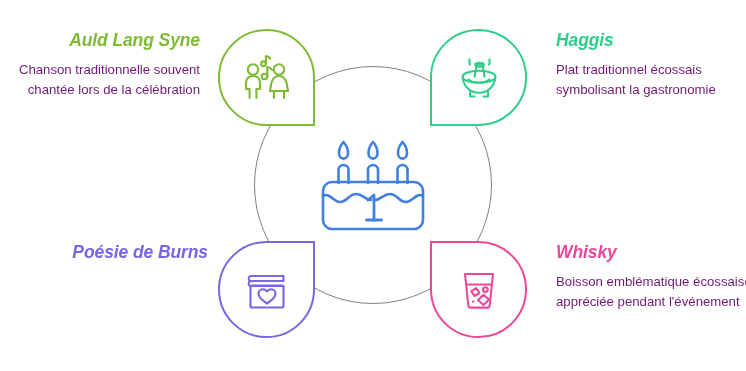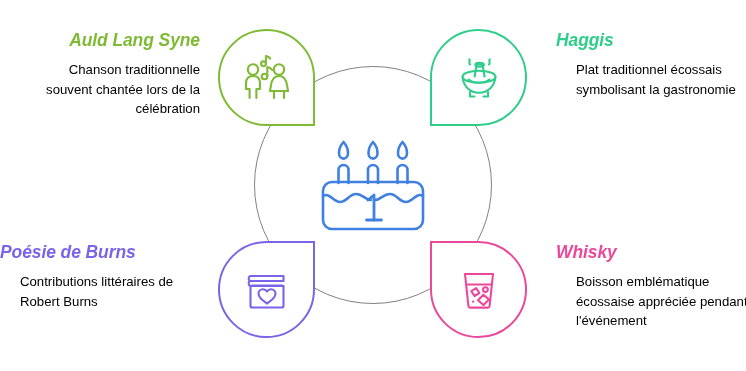--- a/index.html
+++ b/index.html
@@ -75,27 +75,26 @@
     font-size: 17.5px;
     font-weight: bold;
     line-height: 1.2;
     margin: 0 0 9px 0;
     letter-spacing: -0.1px;
     font-style: italic;
   }
   .label .desc {
     font-size: 13.2px;
     line-height: 1.48;
-    color: #000000;
+    color: #701a75;
     margin: 0;
-    padding-left: 20px;
   }
 
   .label.tl { left: 0px;   top: 30px;  text-align: right; padding-right: 10px; }
-  .label.bl { left: 0px;   top: 242px; padding-right: 10px; }
+  .label.bl { left: 8px;   top: 242px; text-align: right; padding-right: 10px; }
   .label.tr { left: 556px; top: 30px;  text-align: left; }
   .label.br { left: 556px; top: 242px; text-align: left; }
 
   .c-green   { color: #7FBA35; }
   .c-emerald { color: #2ECE8A; }
   .c-purple  { color: #7C63E8; }
   .c-pink    { color: #EC4899; }
   .c-blue    { color: #3F80E0; }
 </style>
 </head>
@@ -187,21 +186,20 @@
         <path d="M10.5 18 a2.6 2.6 0 0 0 0 5 L43.5 23"></path>
 
         <rect x="10.5" y="22.5" width="33" height="22" rx="1.8"></rect>
 
         <path d="M27 40.5 C27 40.5 18.5 35.1 18.5 30.6 C18.5 28.1 20.5 26.2 23 26.2 C24.7 26.2 26.2 27.1 27 28.5 C27.8 27.1 29.3 26.2 31 26.2 C33.5 26.2 35.5 28.1 35.5 30.6 C35.5 35.1 27 40.5 27 40.5 Z"></path>
       </svg>
     </span>
   </div>
   <div class="label bl">
     <p class="title c-purple">Poésie de Burns</p>
-    <p class="desc">Contributions littéraires de Robert Burns</p>
   </div>
 
   <div class="node br c-pink">
     <span class="node-icon">
       <svg viewBox="0 0 54 54" width="54" height="54" fill="none" stroke="currentColor" stroke-width="2.1" stroke-linecap="round" stroke-linejoin="round">
 
         <path d="M13 11 L41 11 L37.6 43 a1.8 1.8 0 0 1 -1.8 1.6 L18.2 44.6 a1.8 1.8 0 0 1 -1.8 -1.6 Z"></path>
 
         <path d="M14.7 21.5 L39.3 21.5"></path>
 

